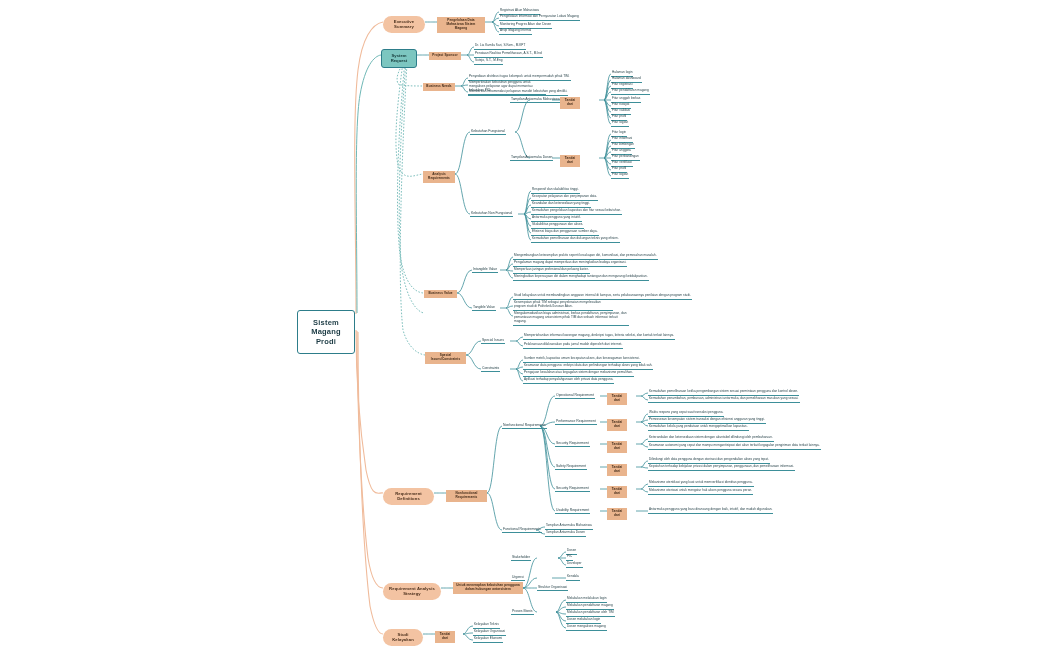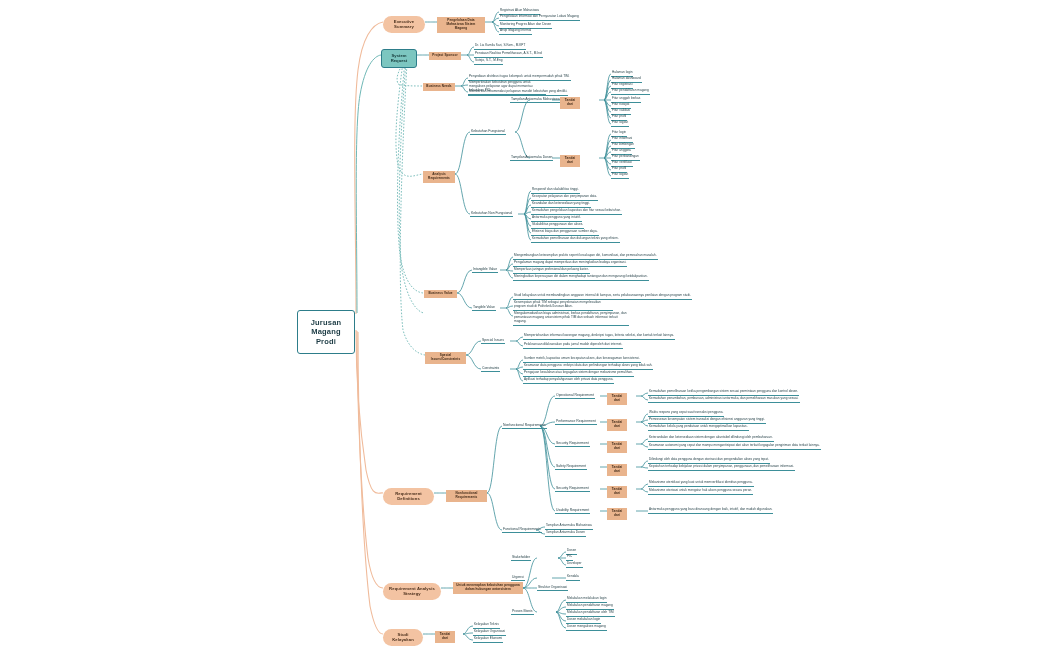--- a/index.html
+++ b/index.html
@@ -128,21 +128,21 @@
       <path d="M523,588 C530,588 530,558 537,558 M523,588 C530,588 530,578 537,578 M523,588 C530,588 530,588 537,588 M523,588 C530,588 530,612 537,612"></path>
       <path d="M558,558 C562,558 562,552 566,552 M558,558 C562,558 562,558 566,558 M558,558 C562,558 562,565 566,565"></path>
       <path d="M552,578 L566,578"></path>
       <path d="M556,612 C560,612 560,600 566,600 M556,612 C560,612 560,607 566,607 M556,612 C560,612 560,614 566,614 M556,612 C560,612 560,621 566,621 M556,612 C560,612 560,628 566,628"></path>
 
       <path d="M423,634 C430,634 430,634 435,634"></path>
       <path d="M463,634 C467,634 467,626 473,626 M463,634 C467,634 467,633 473,633 M463,634 C467,634 467,640 473,640"></path>
     </g>
   </svg>
 
-  <div class="node root" style="left:297px;top:310px;width:58px;">Jurusan Magang
+  <div class="node root" style="left:297px;top:310px;width:58px;">Sistem Magang
 Prodi</div>
 
   <div class="node pill-orange" style="left:383px;top:16px;width:42px;">Executive Summary</div>
   <div class="node tag" style="left:437px;top:17px;width:48px;">Pengelolaan Data Mahasiswa Sistem Magang</div>
   <div class="node leaf" style="left:499px;top:9px;">Registrasi Akun Mahasiswa</div>
   <div class="node leaf" style="left:499px;top:15px;">Pengelolaan Informasi dan Persyaratan Lokasi Magang</div>
   <div class="node leaf" style="left:499px;top:23px;">Monitoring Progres Akun dan Dosen</div>
   <div class="node leaf" style="left:499px;top:29px;">Arsip Magang Internal</div>
 
   <div class="node pill-teal" style="left:381px;top:49px;width:36px;">System Request</div>

